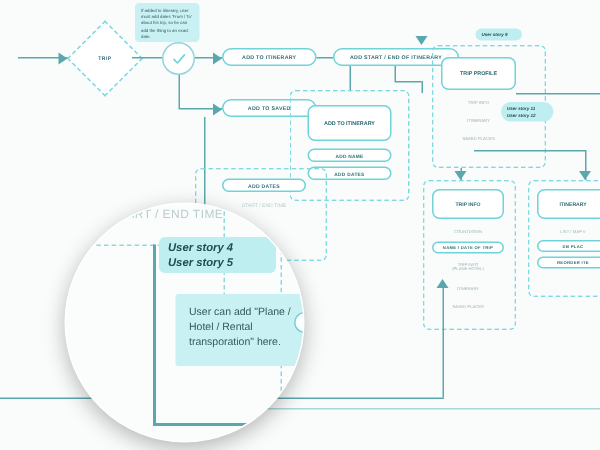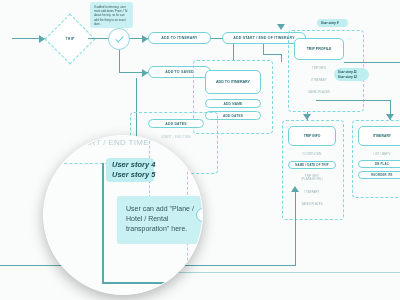--- a/index.html
+++ b/index.html
@@ -213,21 +213,21 @@
 
       <div style="position:absolute;left:30px;top:2px;font-size:8px;color:#b9cdcf;letter-spacing:.3px;">START / END TIME</div>
 
       <div class="mag-dashh" style="left:10px;top:27px;width:95px;"></div>
       <div class="mag-dash" style="left:105px;top:-10px;height:72px;"></div>
       <div class="mag-dash" style="left:143px;top:-5px;height:150px;"></div>
 
       <div style="position:absolute;left:58px;top:27px;width:1.5px;height:120px;background:#5aa8ad;"></div>
       <div style="position:absolute;left:58px;top:146px;width:110px;height:1.5px;background:#5aa8ad;"></div>
 
-      <div class="story" style="left:62px;top:22px;width:48px;height:24px;font-size:7.5px;border-radius:4px;padding:2px 6px;">User story 4
+      <div class="story" style="left:62px;top:22px;width:78px;height:24px;font-size:7.5px;border-radius:4px;padding:2px 6px;">User story 4
 User story 5</div>
 
       <div class="note" style="left:73px;top:60px;width:95px;height:48px;font-size:7px;padding:8px 9px;border-radius:2px;">User can add "Plane / Hotel / Rental transporation" here.</div>
 
       <div style="position:absolute;left:152px;top:18px;width:30px;height:26px;border:1.2px solid #6fd3d8;border-radius:5px;background:#fff;"></div>
       <div style="position:absolute;left:152px;top:72px;width:30px;height:14px;border:1.2px solid #6fd3d8;border-radius:8px;background:#fff;"></div>
     </div>
   </div>
 
 </div>

